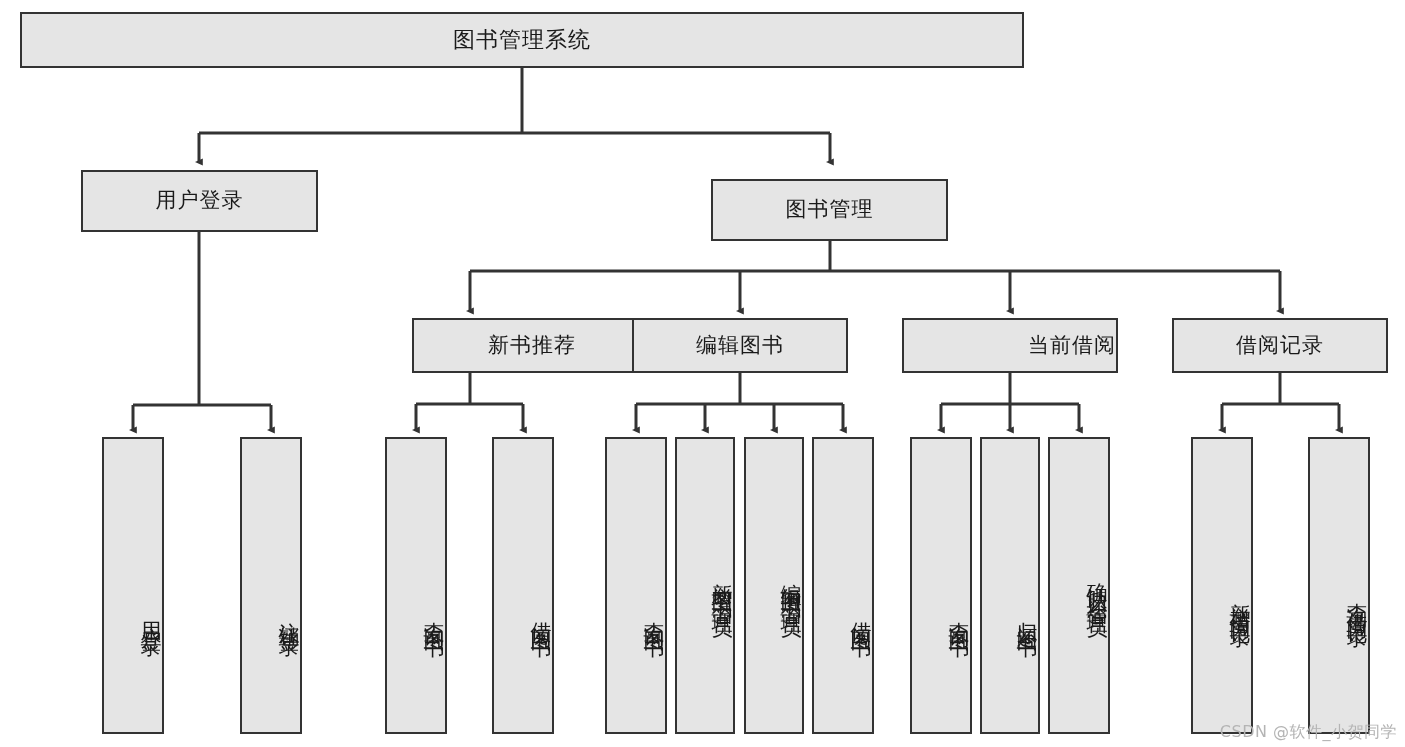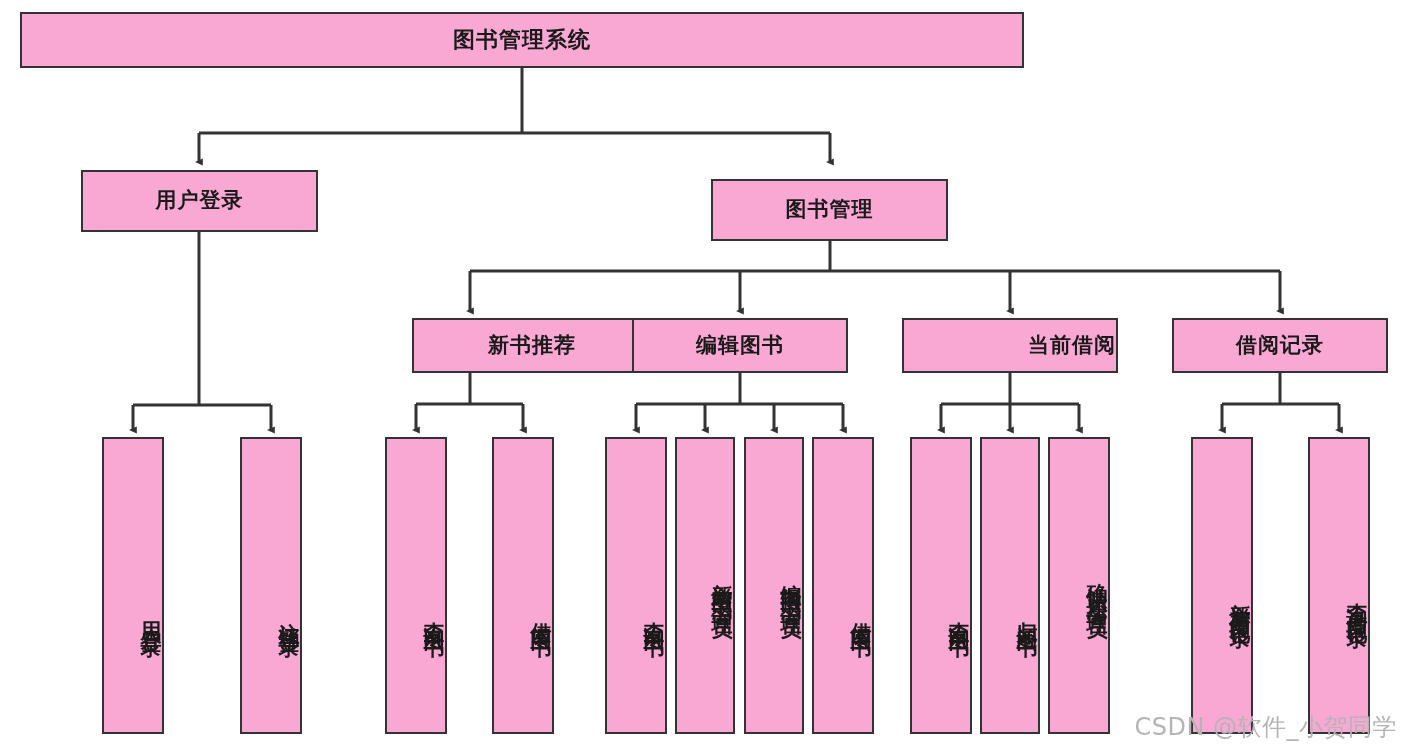--- a/index.html
+++ b/index.html
@@ -23,26 +23,25 @@
     left: 0;
     top: 0;
     width: 1405px;
     height: 747px;
     pointer-events: none;
   }
   .node {
     position: absolute;
     box-sizing: border-box;
     border: 2px solid #333333;
-    background: #f9a8d4;
+    background: #e5e5e5;
     display: flex;
     align-items: center;
     justify-content: center;
     color: #1a1a1a;
-    font-weight: bold;
   }
   .node-h {
     font-size: 21px;
     letter-spacing: 1px;
     line-height: 1.2;
     text-align: center;
   }
   .node-root {
     font-size: 22px;
   }
@@ -59,21 +58,21 @@
   }
   .node-v .vtext {
     writing-mode: vertical-rl;
     text-orientation: upright;
     display: block;
   }
   #watermark {
     position: absolute;
     right: 8px;
     bottom: 4px;
-    font-size: 24px;
+    font-size: 16px;
     color: #b4b4b4;
     white-space: nowrap;
     letter-spacing: 0.5px;
   }
 </style>
 </head>
 <body>
 
 <div id="diagram-root">
 

